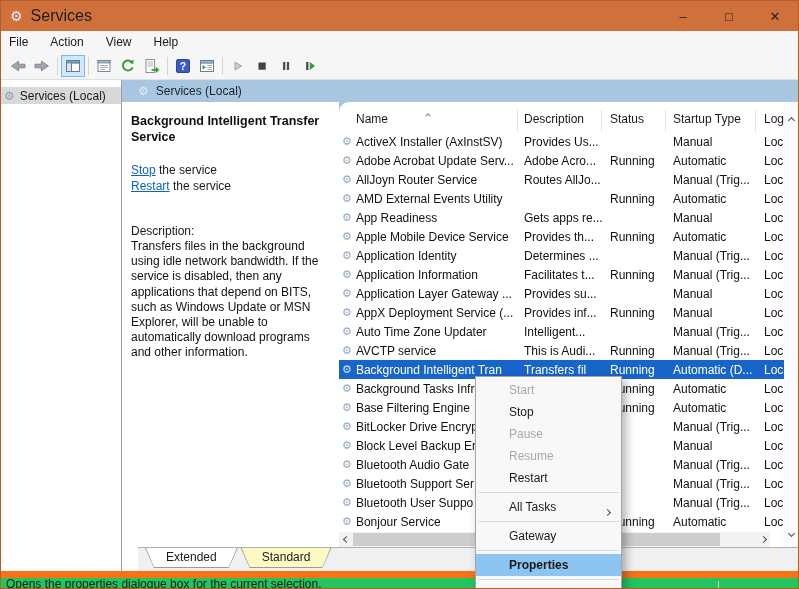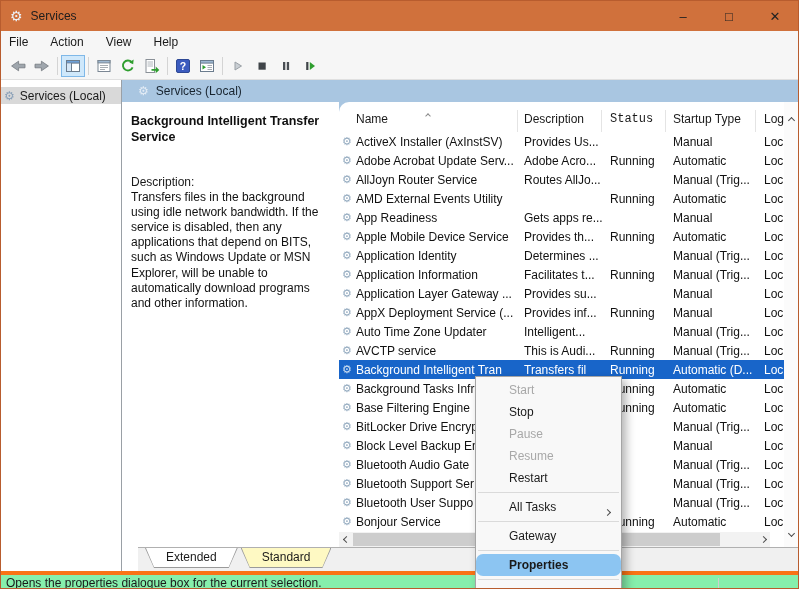--- a/index.html
+++ b/index.html
@@ -5,21 +5,21 @@
   * { margin:0; padding:0; box-sizing:border-box; }
   body { background:#555; }
   .window {
     width:799px; height:589px; position:relative; overflow:hidden;
     font-family:"Liberation Sans", sans-serif; background:#fff;
     border:1px solid #b85c2e; color:#1a1a1a;
   }
   
   .titlebar { height:30px; background:#d0713c; display:flex; align-items:center; padding-left:9px; }
   .app-gear { font-size:14px; color:#ecf1f7; margin-right:8px; line-height:1; }
-  .title-text { font-size:12px; color:#1d1d1d; }
+  .title-text { font-size:16px; color:#1d1d1d; }
   .win-controls { margin-left:auto; display:flex; height:100%; }
   .wc { width:46px; height:100%; display:flex; align-items:center; justify-content:center; font-size:13px; color:#222; }
   
   .menubar { height:22px; background:#f6f6f6; display:flex; align-items:flex-start; font-size:12px; }
   .menu-item { padding:0 11px; height:100%; display:flex; align-items:center; }
   .menu-item:first-child { padding-left:8px; }
   
   .toolbar { height:27px; background:#f6f6f6; border-bottom:1px solid #e0e0e0; display:flex; align-items:center; padding-left:5px; }
   .tbtn { width:24px; height:22px; display:flex; align-items:center; justify-content:center; border:1px solid transparent; }
   .tbtn.active { background:#cfe8fb; border:1px solid #7fb8e8; }
@@ -43,21 +43,21 @@
   .desc-text { font-size:12px; line-height:1.26; margin-top:1px; color:#111; }
   
   .list-wrap { flex:1; background:#a9c6e1; min-width:0; }
   .list-card { background:#fff; border-top-left-radius:10px; height:100%; display:flex; flex-direction:column; overflow:hidden; }
   .upper { flex:1; display:flex; min-height:0; }
   .cols { flex:1; display:flex; flex-direction:column; min-width:0; }
   .list-header { height:30px; display:flex; align-items:flex-end; position:relative; font-size:12px; color:#1a1a1a; }
   .hcell { padding-bottom:6px; border-right:1px solid #e4e4e4; height:22px; display:flex; align-items:flex-end; overflow:hidden; white-space:nowrap; }
   .hc-name { width:179px; padding-left:17px; }
   .hc-desc { width:84px; padding-left:6px; }
-  .hc-status { width:64px; padding-left:8px;font-family:Liberation Mono, monospace; }
+  .hc-status { width:64px; padding-left:8px; }
   .hc-startup { width:90px; padding-left:7px; }
   .hc-log { flex:1; padding-left:8px; border-right:none; }
   .sort-caret { position:absolute; left:87px; top:5px; }
   .rows { flex:1; overflow:hidden; }
   .row { height:19px; display:flex; align-items:center; font-size:12px; color:#111; }
   .row.selected { background:#1865c9; color:#fff; }
   .cell { overflow:hidden; white-space:nowrap; flex-shrink:0; }
   .c-name { width:179px; display:flex; align-items:center; gap:4px; padding-left:3px; }
   .row-gear { font-size:11px; color:#93aabf; line-height:1; flex-shrink:0; }
   .row.selected .row-gear { color:#cfe0f2; }
@@ -76,27 +76,27 @@
   .chev.down { transform:rotate(-45deg); }
   .chev.left { transform:rotate(45deg); }
   .chev.right { transform:rotate(-135deg); }
   .sort-caret .chev { width:4px; height:4px; border-color:#8a8a8a; }
   
   .tabs-strip { height:24px; background:#f0f0f0; border-top:1px solid #b0b0b0; display:flex; padding-left:7px; font-size:12px;margin-left:16px; }
   .tab-outer { clip-path:polygon(0 0,100% 0,calc(100% - 9px) 100%,9px 100%); background:#9a9a9a; padding:0 1px 1px 1px; height:20px; margin-right:3px; }
   .tab-inner { clip-path:polygon(0 0,100% 0,calc(100% - 8px) 100%,8px 100%); background:#fff; height:19px; display:flex; align-items:center; padding:0 20px 2px 20px; }
   .tab-outer.inactive .tab-inner { background:#fef9c3; }
   
-  .statusbar { height:19px; background:#86efac; border-top:4px solid #f97316; display:flex; align-items:center; padding-left:5px; font-size:12px; position:relative; }
+  .statusbar { height:19px; background:#22c55e; border-top:7px solid #f97316; display:flex; align-items:center; padding-left:5px; font-size:12px; position:relative; }
   .sb-divider { position:absolute; left:717px; top:3px; bottom:2px; width:1px; background:#cfcfcf; }
   
   .context-menu { position:absolute; left:474px; top:375px; width:147px; background:#f8f8f8; border:1px solid #a5a5a5; box-shadow:4px 4px 9px rgba(0,0,0,0.30); padding:2px 0; z-index:50; }
   .cm-item { height:22px; display:flex; align-items:center; padding-left:33px; font-size:12px; color:#1a1a1a; position:relative; }
   .cm-item.disabled { color:#a8a8a8; }
-  .cm-item.highlight { background:#8cc5f2; font-weight:bold;border-radius:7px; }
+  .cm-item.highlight { background:#8cc5f2; font-weight:bold; }
   .cm-sep { height:1px; background:#dadada; margin:3px 2px; }
   .cm-arrow { position:absolute; right:11px; top:8px; }
 </style>
 </head>
 <body>
 
 <div class="window">
 
   <div class="titlebar">
     <span class="app-gear">⚙</span>
@@ -214,20 +214,24 @@
     <div class="mid">
       <div class="mid-header">
         <span class="mid-gear">⚙</span>
         <span>Services (Local)</span>
       </div>
 
       <div class="mid-body">
 
         <div class="desc-pane">
           <div class="svc-title">Background Intelligent Transfer Service</div>
+          <div class="svc-links">
+            <div><a href="#">Stop</a><span> the service</span></div>
+            <div><a href="#">Restart</a><span> the service</span></div>
+          </div>
           <div class="desc-label">Description:</div>
           <div class="desc-text">Transfers files in the background using idle network bandwidth. If the service is disabled, then any applications that depend on BITS, such as Windows Update or MSN Explorer, will be unable to automatically download programs and other information.</div>
         </div>
 
         <div class="list-wrap">
           <div class="list-card">
             <div class="upper">
               <div class="cols">
                 <div class="list-header">
                   <span class="sort-caret"><span class="chev up"></span></span>

